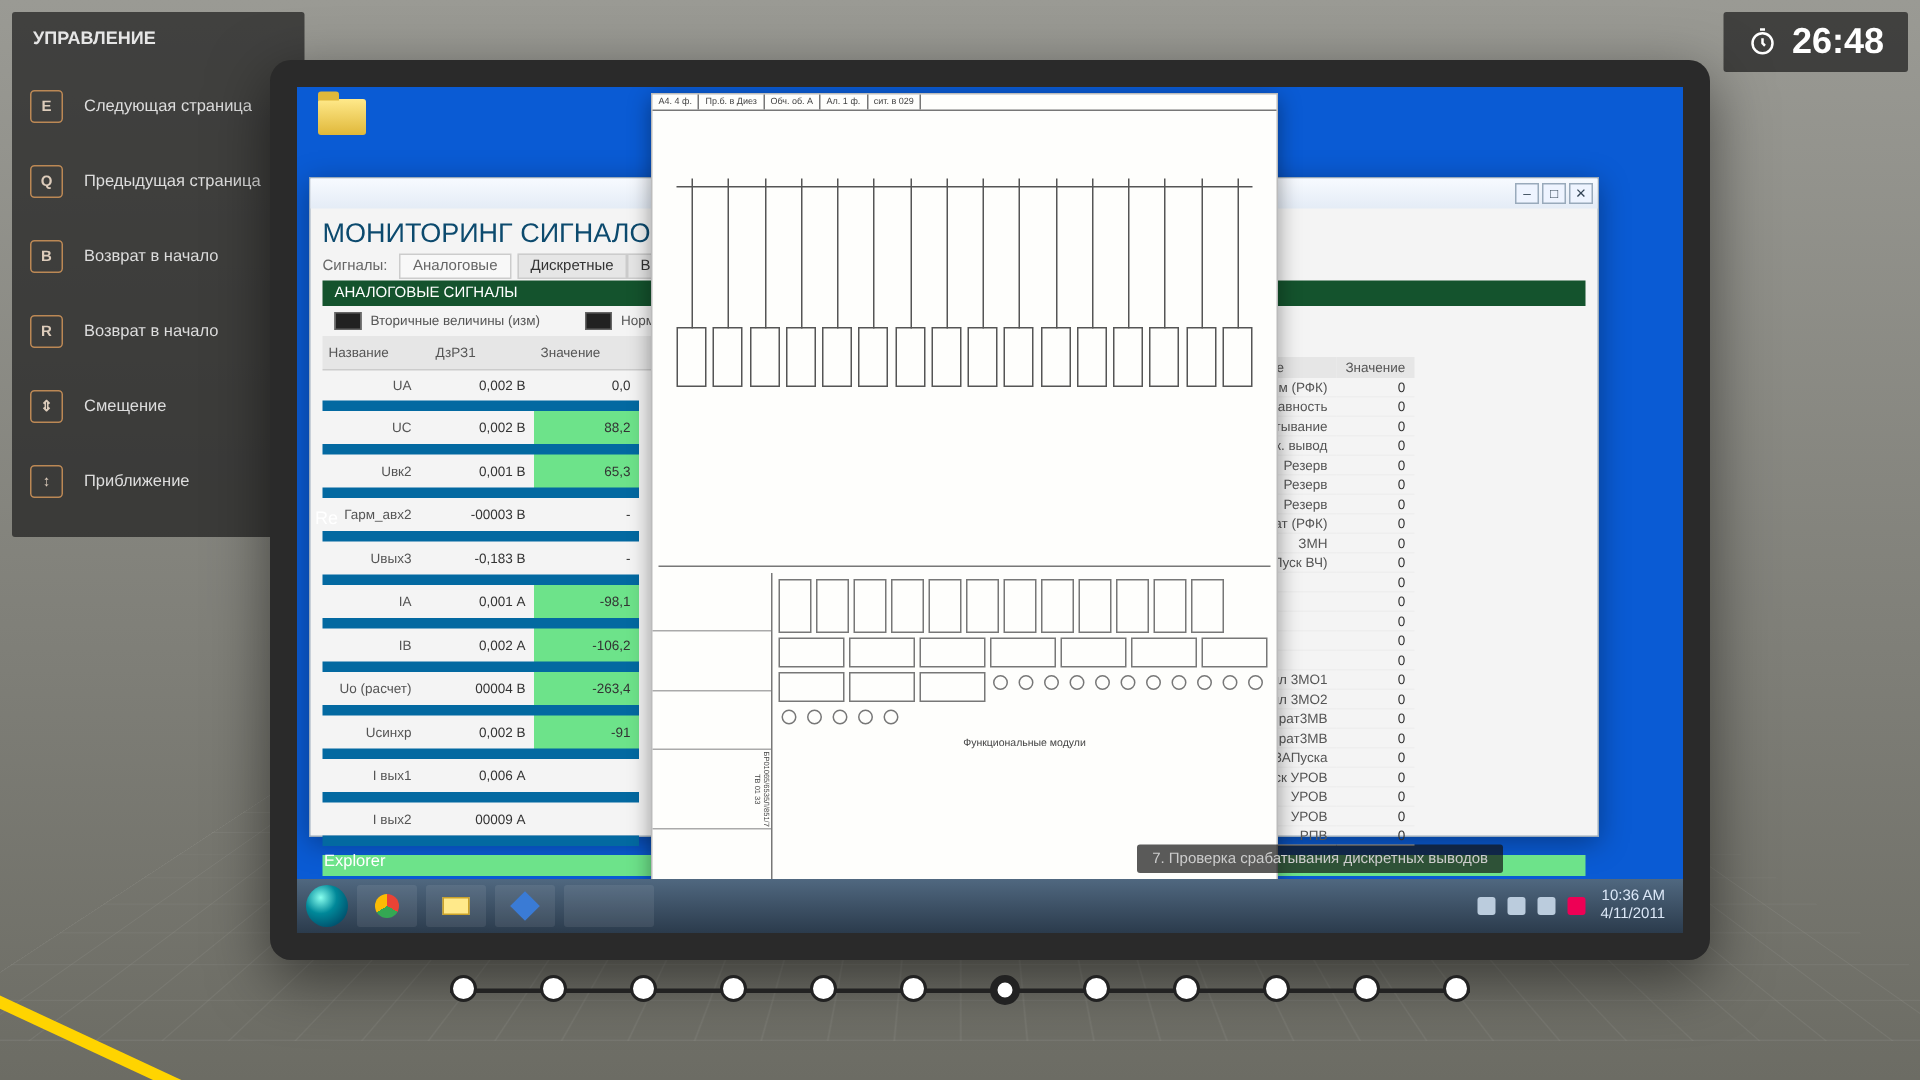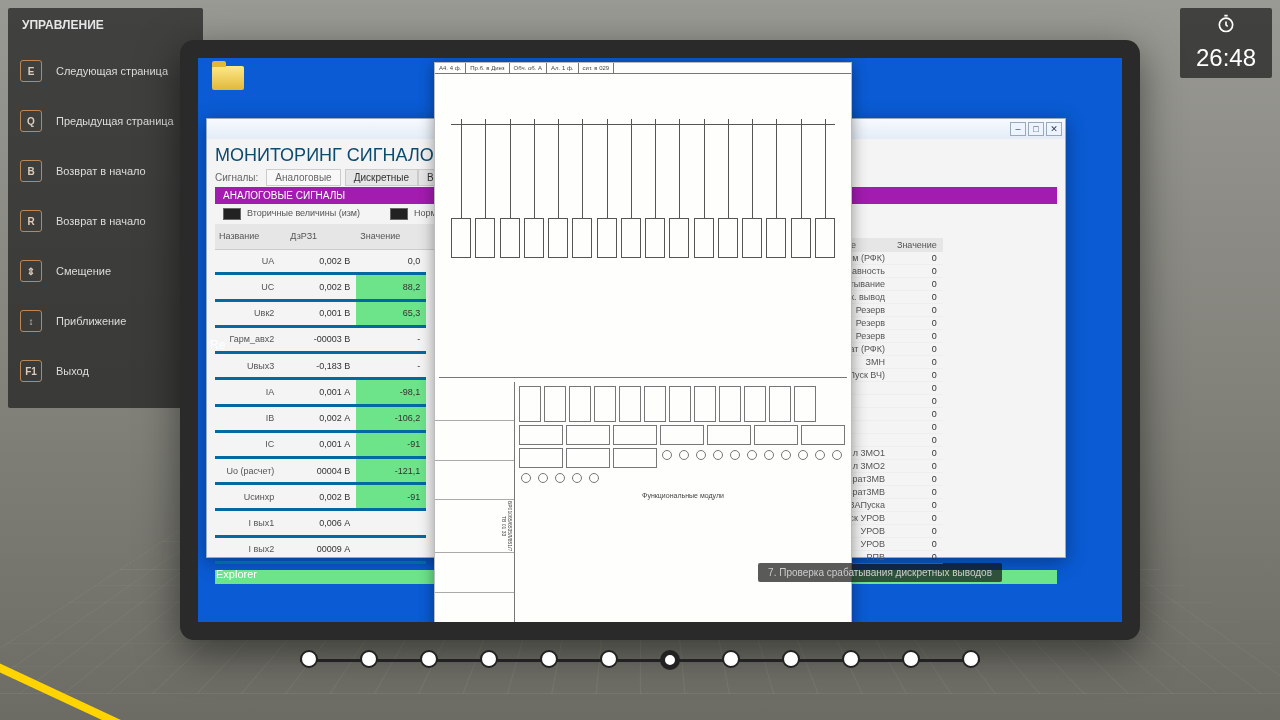--- a/index.html
+++ b/index.html
@@ -10,21 +10,21 @@
 .floor-tiles { position:absolute; inset:0; background-image:linear-gradient(0deg,rgba(255,255,255,.15) 1px,transparent 1px),linear-gradient(90deg,rgba(255,255,255,.15) 1px,transparent 1px); background-size:40px 40px; opacity:.4; transform:perspective(600px) rotateX(55deg); transform-origin:50% 90%; }
 .yellow-line { position:absolute; bottom:20px; left:-50px; width:220px; height:8px; background:#ffd400; transform:rotate(25deg); }
 
 
 .hud { position:absolute; top:8px; left:8px; width:195px; background:rgba(30,30,30,.72); border-radius:2px; padding-bottom:12px; }
 .hud-title { color:#e6e6e6; font-size:12px; font-weight:bold; padding:10px 14px 14px; }
 .hud-item { display:flex; align-items:center; gap:14px; padding:14px 12px; color:#ddd; font-size:11px; cursor:pointer; }
 .key { width:22px; height:22px; border:1px solid #b85; border-radius:3px; display:flex; align-items:center; justify-content:center; color:#dcb; font-size:10px; font-weight:bold; }
 
 
-.timer { position:absolute; top:8px; right:8px; background:rgba(30,30,30,.72); padding:6px 16px; display:flex; align-items:center; gap:10px; color:#fff; font-size:24px; font-weight:normal; border-radius:2px;flex-direction:column; }
+.timer { position:absolute; top:8px; right:8px; background:rgba(30,30,30,.72); padding:6px 16px; display:flex; align-items:center; gap:10px; color:#fff; font-size:24px; font-weight:bold; border-radius:2px; }
 .timer svg { width:20px; height:20px; }
 
 
 .laptop { position:absolute; left:180px; top:40px; width:960px; height:640px; }
 .bezel { width:100%; height:600px; background:#2a2a2a; border-radius:14px; padding:18px; box-shadow:0 12px 40px rgba(0,0,0,.5); }
 .screen { width:100%; height:100%; background:#0a5bd4; position:relative; overflow:hidden; }
 .desktop-icon { position:absolute; top:8px; left:14px; width:40px; height:40px; }
 .desktop-icon .folder { width:32px; height:24px; background:linear-gradient(#ffe98a,#e0b83a); border-radius:2px; position:relative; }
 .desktop-icon .folder::before { content:""; position:absolute; top:-5px; left:0; width:14px; height:6px; background:#e0b83a; border-radius:2px 2px 0 0; }
 
@@ -41,27 +41,27 @@
 .win { position:absolute; background:#f4f4f4; border:1px solid #9ab; box-shadow:0 4px 18px rgba(0,0,0,.35); }
 .win-signals { top:60px; left:8px; width:860px; height:440px; }
 .win-ttl { height:20px; background:linear-gradient(#f7faff,#e4ecf6); display:flex; align-items:center; justify-content:flex-end; gap:2px; padding:0 3px; }
 .tctl { width:16px; height:14px; border:1px solid #9ab; background:#eef4ff; font-size:9px; line-height:12px; text-align:center; color:#345; cursor:pointer; }
 .win-body { padding:6px 8px; font-size:10px; color:#333; }
 .win-body h3 { color:#0c4a6e; font-size:18px; font-weight:normal; margin-bottom:6px; }
 .tabs-row { display:flex; gap:4px; font-size:10px; margin:4px 0; }
 .tabs-row span:first-child { color:#666; margin-right:4px; }
 .tab { background:#e6e6e6; padding:2px 8px; border:1px solid #ccc; cursor:pointer; }
 .tab.active { background:#f8f8f8; }
-.band { background:#a21caf; color:#fff; padding:3px 8px; font-size:10px; margin-top:4px; }
+.band { background:#14532d; color:#fff; padding:3px 8px; font-size:10px; margin-top:4px; }
 .legend { display:flex; gap:30px; padding:4px 8px; font-size:9px; color:#555; }
 .legend .swatch { width:18px; height:12px; border:1px solid #666; margin-right:6px; display:inline-block; vertical-align:middle; }
 .legend .swatch.dark { background:#222; }
 .sig-table { width:100%; border-collapse:collapse; font-size:9px; }
 .sig-table th { background:#e6e6e6; padding:2px 4px; font-weight:normal; text-align:left; color:#555; border-bottom:1px solid #ccc; }
-.sig-table td { padding:1px 6px; text-align:right; color:#333; border-bottom:3px solid #0369a1; }
+.sig-table td { padding:1px 6px; text-align:right; color:#333; border-bottom:7px solid #0369a1; }
 .sig-table td:first-child { text-align:right; color:#555; padding-right:12px; }
 .sig-table td.v { width:70px; }
 .sig-table td.g { background:#6de38a; }
 .tables-wrap { display:flex; gap:240px; }
 .rtab { font-size:9px; border-collapse:collapse; }
 .rtab th { background:#e6e6e6; padding:2px 6px; font-weight:normal; color:#555; }
 .rtab td { padding:1px 6px; border-bottom:1px solid #eee; text-align:right; }
 .rtab td.idx { text-align:center; color:#888; width:22px; }
 .rtab td.g { background:#6de38a; }
 .rtab td.name { text-align:right; color:#555; min-width:110px; }
@@ -119,24 +119,20 @@
         <span>Возврат в начало</span>
       </div>
       <div class="hud-item">
         <div class="key">⇕</div>
         <span>Смещение</span>
       </div>
       <div class="hud-item">
         <div class="key">↕</div>
         <span>Приближение</span>
       </div>
-      <div class="hud-item">
-        <div class="key">F1</div>
-        <span>Выход</span>
-      </div>
     </div>
 </div>
 
 <div class="timer">
   <svg viewBox="0 0 24 24" fill="none" stroke="#fff" stroke-width="2">
       <circle cx="12" cy="13" r="8"></circle>
       <path d="M12 9v4l2 2M10 2h4"></path>
     </svg>
   <span>26:48</span>
 </div>
@@ -204,28 +200,23 @@
                     <td>IA</td>
                     <td class="v">0,001 А</td>
                     <td class="v g">-98,1</td>
                   </tr>
                   <tr>
                     <td>IB</td>
                     <td class="v">0,002 А</td>
                     <td class="v g">-106,2</td>
                   </tr>
                   <tr>
-                    <td>IC</td>
-                    <td class="v">0,001 А</td>
-                    <td class="v g">-91</td>
-                  </tr>
-                  <tr>
                     <td>Uo (расчет)</td>
                     <td class="v">00004 В</td>
-                    <td class="v g">-121,1</td>
+                    <td class="v g">-263,4</td>
                   </tr>
                   <tr>
                     <td>Uсинхр</td>
                     <td class="v">0,002 В</td>
                     <td class="v g">-91</td>
                   </tr>
                   <tr>
                     <td>I вых1</td>
                     <td class="v">0,006 А</td>
                     <td class="v "></td>
@@ -514,20 +505,44 @@
         </div>
       </div>
 
       <div style="position:absolute;top:280px;left:12px;color:#fff;font-size:12px">Re</div>
       <div style="position:absolute;top:510px;left:18px;color:#fff;font-size:11px">Explorer</div>
 
       <div class="task-title">
         <span>7. Проверка срабатывания дискретных выводов</span>
       </div>
 
+      <div class="taskbar">
+        <div class="start-orb"></div>
+        <div class="tb-btn">
+            <div style="width:16px;height:16px;border-radius:50%;background:conic-gradient(#ea4335 0 33%,#34a853 0 66%,#fbbc05 0)"></div>
+          </div>
+        <div class="tb-btn">
+            <div style="width:18px;height:12px;background:#ffe98a;border:1px solid #caa22a"></div>
+          </div>
+        <div class="tb-btn">
+            <div style="width:14px;height:14px;background:#3a7bd5;transform:rotate(45deg)"></div>
+          </div>
+        <div class="tb-btn" style="width:60px"></div>
+        <div class="tb-spacer"></div>
+        <div class="tray">
+          <div class="tray-icon"></div>
+          <div class="tray-icon"></div>
+          <div class="tray-icon"></div>
+          <div class="tray-icon" style="background:#e05"></div>
+        </div>
+        <div class="clock">
+          <div>10:36 AM</div>
+            <div>4/11/2011</div>
+        </div>
+      </div>
 
     </div>
   </div>
 </div>
 
 <div class="timeline">
   <div class="track"></div>
   <div class="row" id="timeline-row">
       <div class="node"></div>
       <div class="node"></div>

